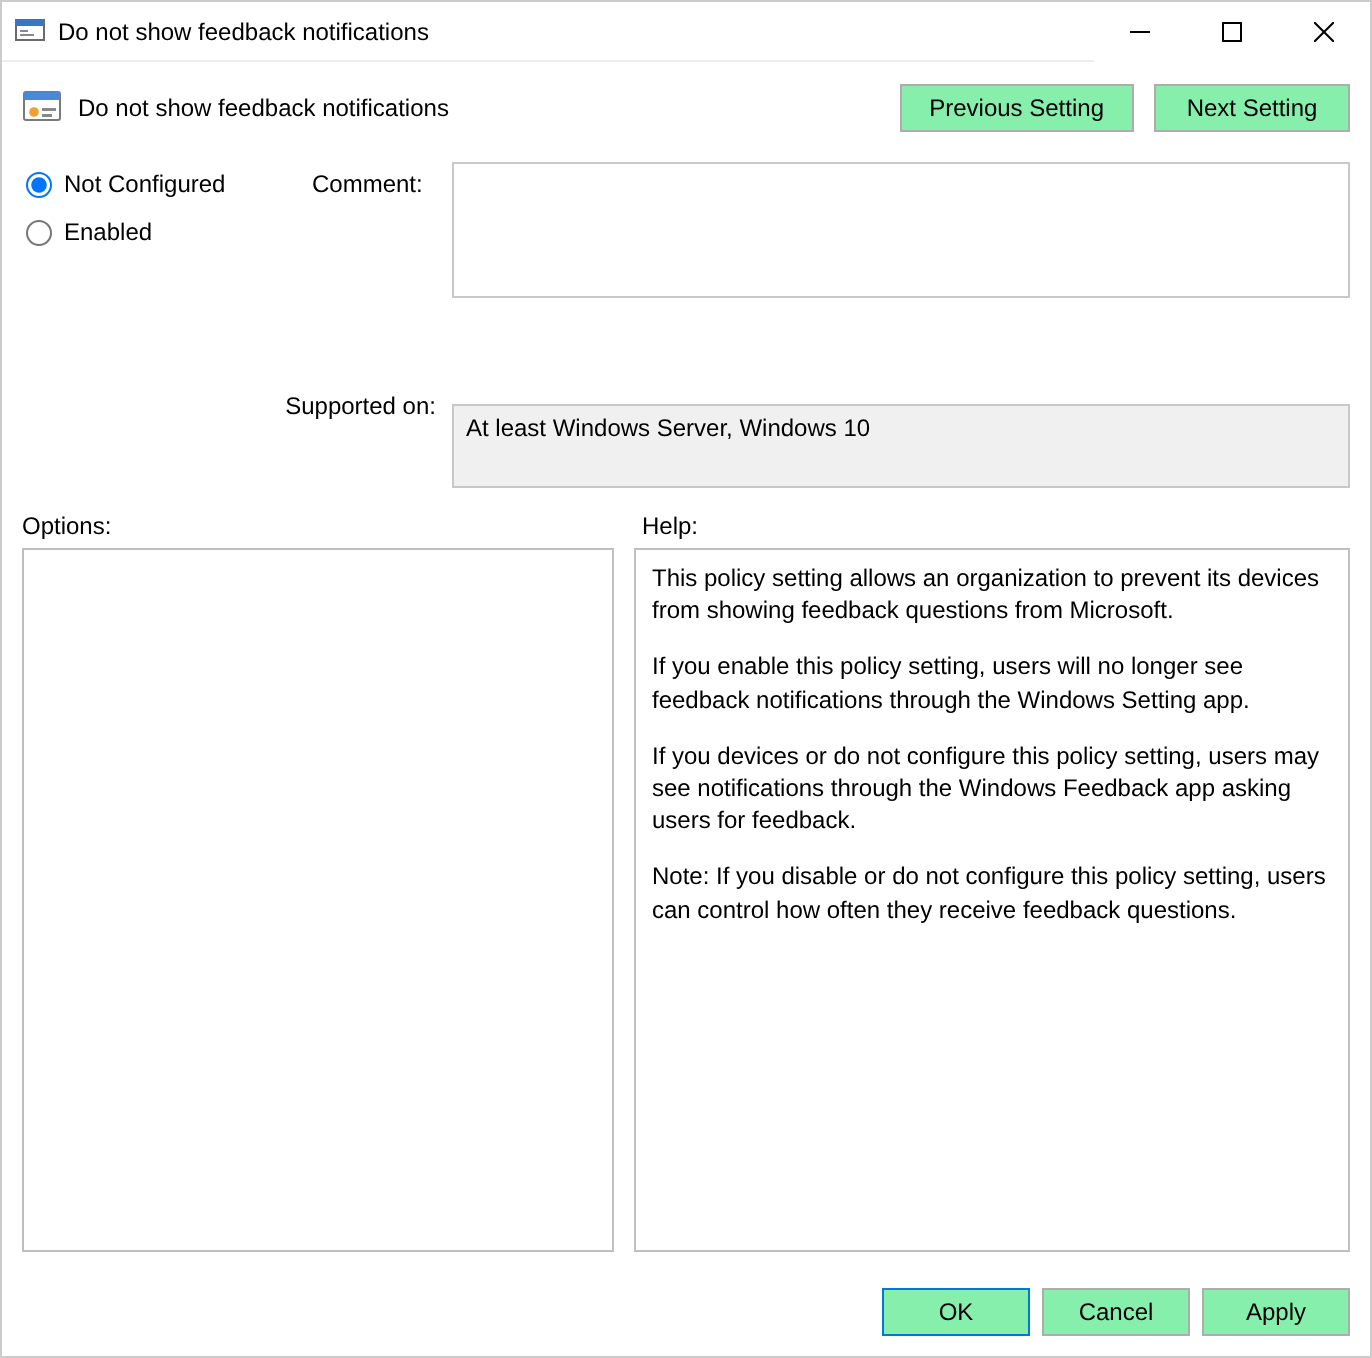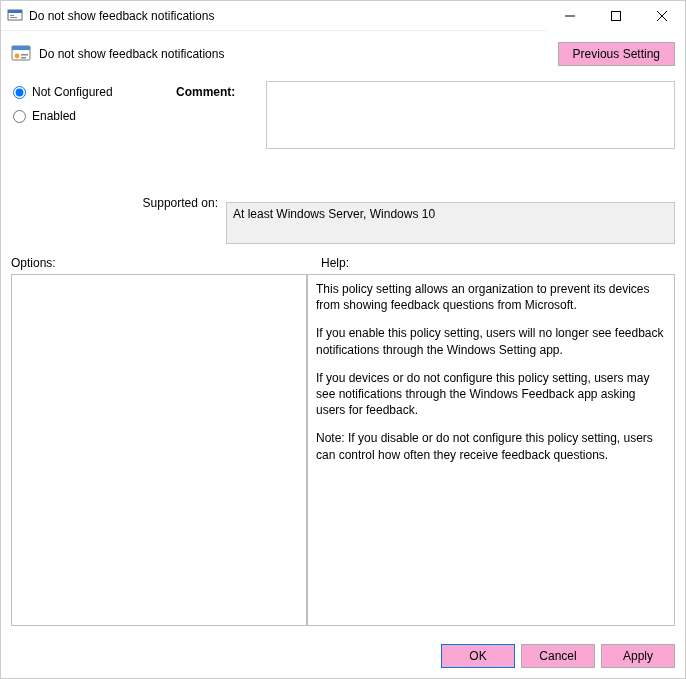--- a/index.html
+++ b/index.html
@@ -37,47 +37,45 @@
   .toolbar {
     height: 46px;
     display:flex;
     align-items:center;
     padding: 0 10px;
   }
   .gp-icon { width:20px; height:20px; margin-right:8px; }
   .toolbar .label { flex:0 0 auto; }
   .toolbar .spacer { flex:1; }
   .btn {
-    background:#f9a8d4;
+    background:#86efac;
     border:1px solid #adadad;
     padding: 4px 14px;
     font: inherit;
     cursor:pointer;
   }
   .toolbar .btn { margin-left:10px; min-width:98px; }
 
   .config-row {
     display:flex;
     padding: 4px 10px 0 10px;
-    gap: 20px;
   }
   .radio-col {
     width: 145px;
     padding-top:4px;
   }
   .radio-opt {
     display:flex;
     align-items:center;
     margin-bottom:10px;
   }
   .radio-opt input { margin:0 6px 0 2px; }
   .label-col {
     width:70px;
     padding-top:4px;
-    font-weight:bold;
   }
   .field-col { flex:1; }
   .textarea {
     width:100%;
     border:1px solid #c8c8c8;
     background:#fff;
     font:inherit;
     padding:4px 6px;
     resize:none;
     overflow-y:scroll;
@@ -117,21 +115,21 @@
     padding: 0 10px 8px 10px;
     min-height:0;
   }
   .panel {
     border:1px solid #bfbfbf;
     background:#fff;
     padding:6px 8px;
     overflow:auto;
   }
   .panel.left { width:296px; }
-  .panel.right { flex:1; line-height:1.35; }
+  .panel.right { flex:1; margin-left:10px; line-height:1.35; }
   .panel.right p { margin:0 0 12px 0; }
 
   .footer {
     height:44px;
     display:flex;
     align-items:center;
     justify-content:flex-end;
     padding: 0 10px;
     gap:6px;
   }
@@ -176,20 +174,21 @@
         <rect x="1" y="2" width="18" height="14" rx="1" fill="#fff" stroke="#7a7a7a"></rect>
         <rect x="1" y="2" width="18" height="4" fill="#4a89d6"></rect>
         <circle cx="6" cy="12" r="2.4" fill="#f0a030"></circle>
         <rect x="10" y="10" width="7" height="1.5" fill="#888"></rect>
         <rect x="10" y="13" width="5" height="1.5" fill="#888"></rect>
       </svg>
   </span>
   <span class="label">Do not show feedback notifications</span>
   <span class="spacer"></span>
   <button class="btn">Previous Setting</button>
+  <button class="btn">Next Setting</button>
 </div>
 
 <div class="config-row">
   <div class="radio-col">
     <label class="radio-opt">
       <input type="radio" name="state" checked="" style="">
       <span>Not Configured</span>
     </label>
     <label class="radio-opt">
       <input type="radio" name="state" style="">

